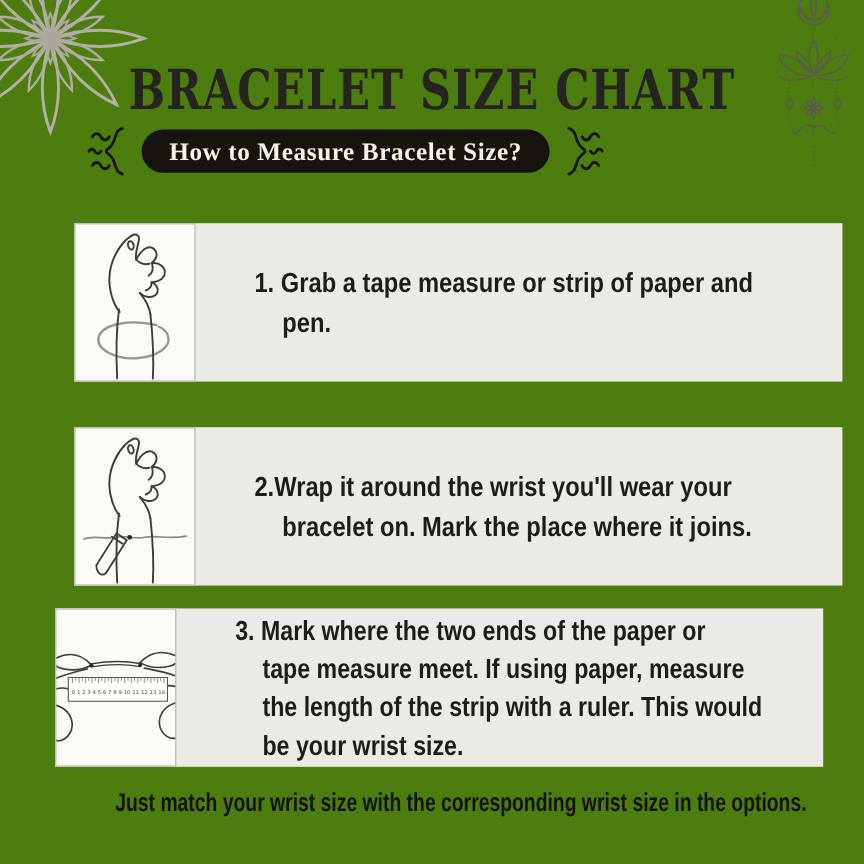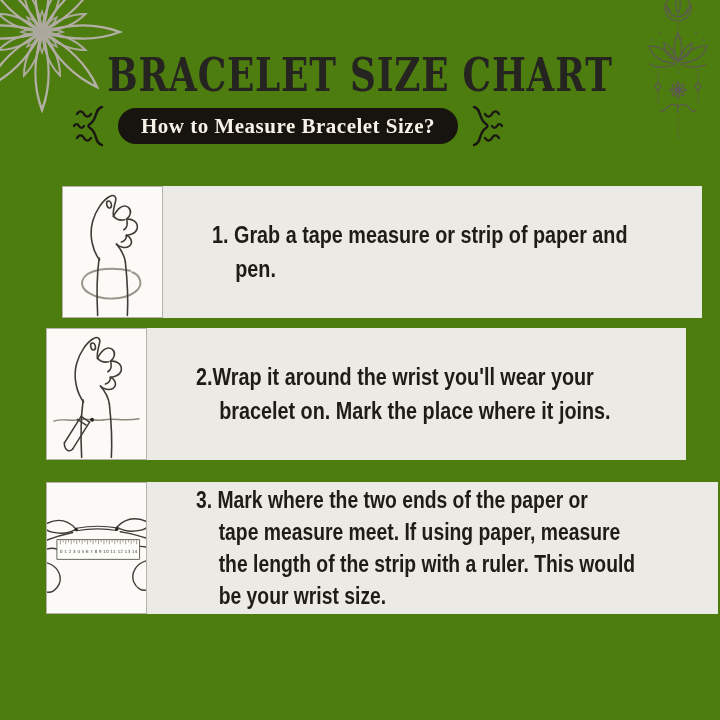--- a/index.html
+++ b/index.html
@@ -25,22 +25,22 @@
     letter-spacing:0.5px;
   }
   .flourish{width:34px;height:44px;flex:0 0 auto;}
   .flourish.right{transform:scaleX(-1);}
   
   .mandala{position:absolute;left:-58px;top:-66px;width:220px;height:220px;}
   .lotus{position:absolute;left:600px;top:0;width:120px;height:165px;}
   
   .step{position:absolute;left:46px;width:640px;background:#ebeae4;}
   #step1{top:186px;height:132px;margin-left:16px;}
-  #step2{top:328px;height:132px;}
-  #step3{top:482px;height:132px;padding-left:32px;}
+  #step2{top:356px;height:132px;margin-left:16px;}
+  #step3{top:507px;height:132px;}
   .tile{
     position:absolute;left:0;top:0;width:101px;height:100%;
     background:#fbfaf6;border:1px solid #b6b2aa;box-sizing:border-box;
   }
   .tile svg{display:block;width:100%;height:100%;}
   .step-text{
     position:absolute;left:150px;top:0;height:100%;
     display:flex;flex-direction:column;justify-content:center;
     font-weight:700;font-size:23px;line-height:34px;color:#1d1c19;
     white-space:nowrap;transform:scaleX(0.86);transform-origin:left center;
@@ -240,14 +240,17 @@
       </svg>
     </div>
     <div class="step-text">
       <div class="step-line">3. Mark where the two ends of the paper or</div>
       <div class="step-line indent">tape measure meet. If using paper, measure</div>
       <div class="step-line indent">the length of the strip with a ruler. This would</div>
       <div class="step-line indent">be your wrist size.</div>
     </div>
   </div>
 
+  <div class="footer">
+    <span>Just match your wrist size with the corresponding wrist size in the options.</span>
+  </div>
 
 </div>
 
 </body></html>

